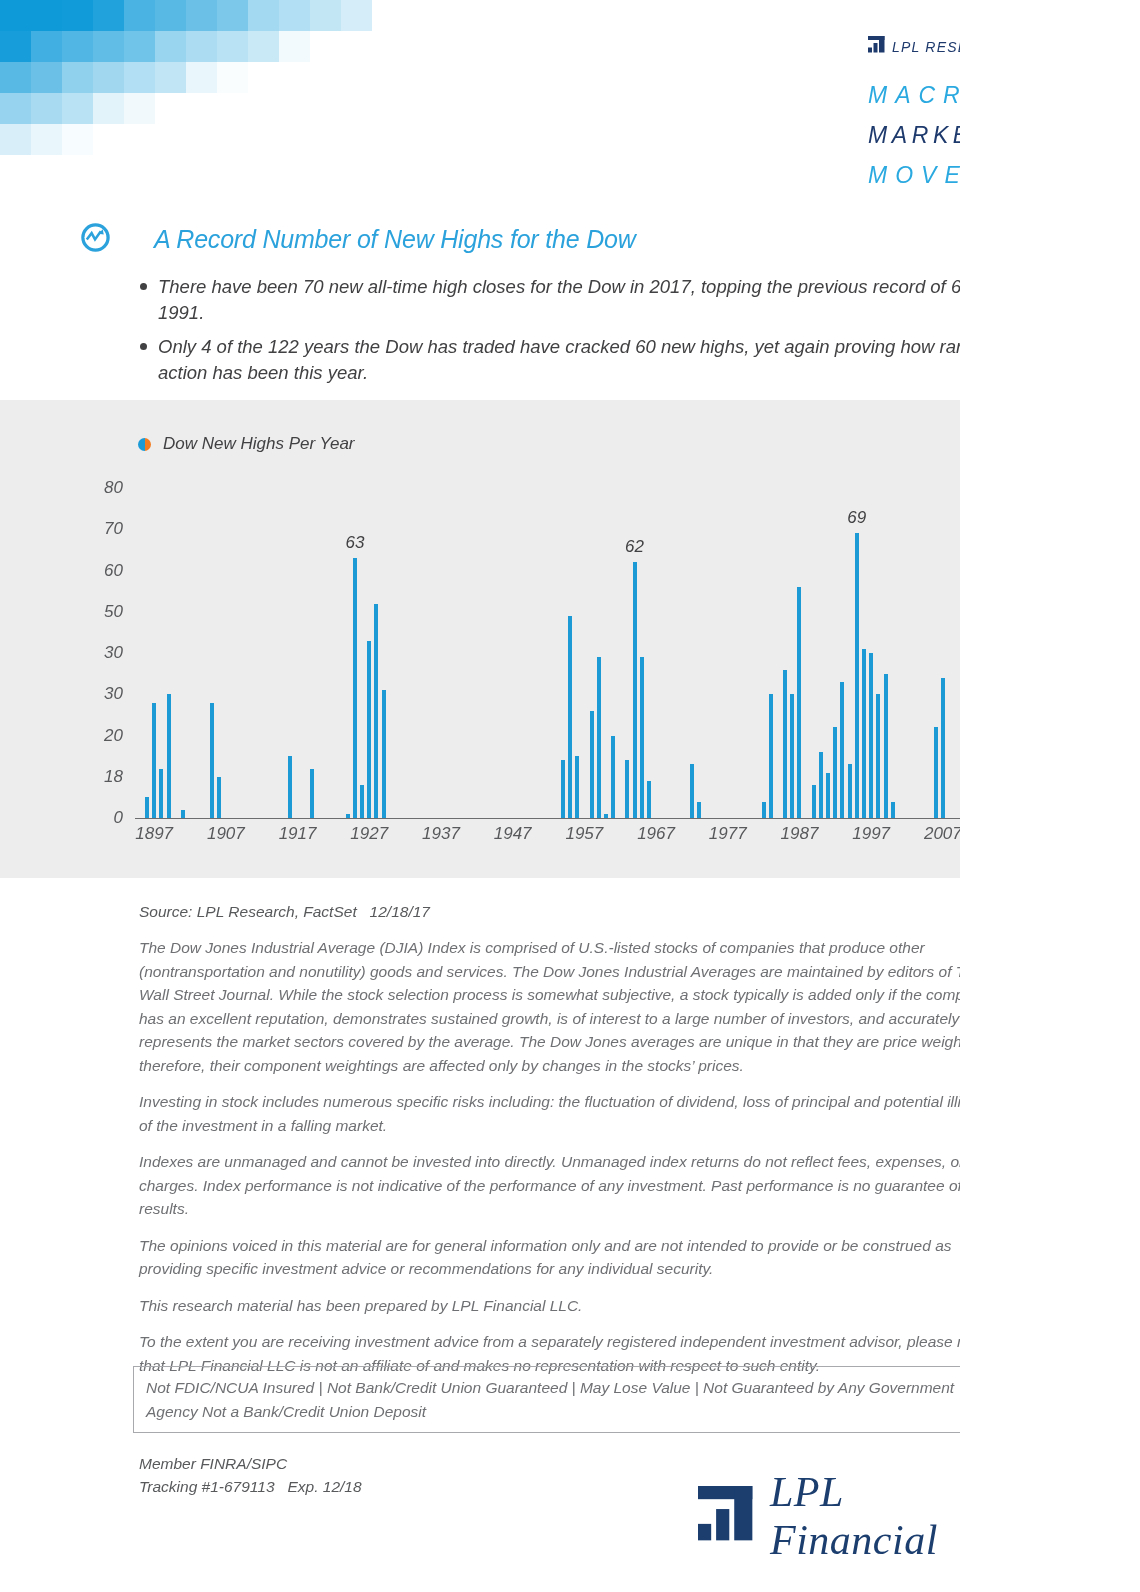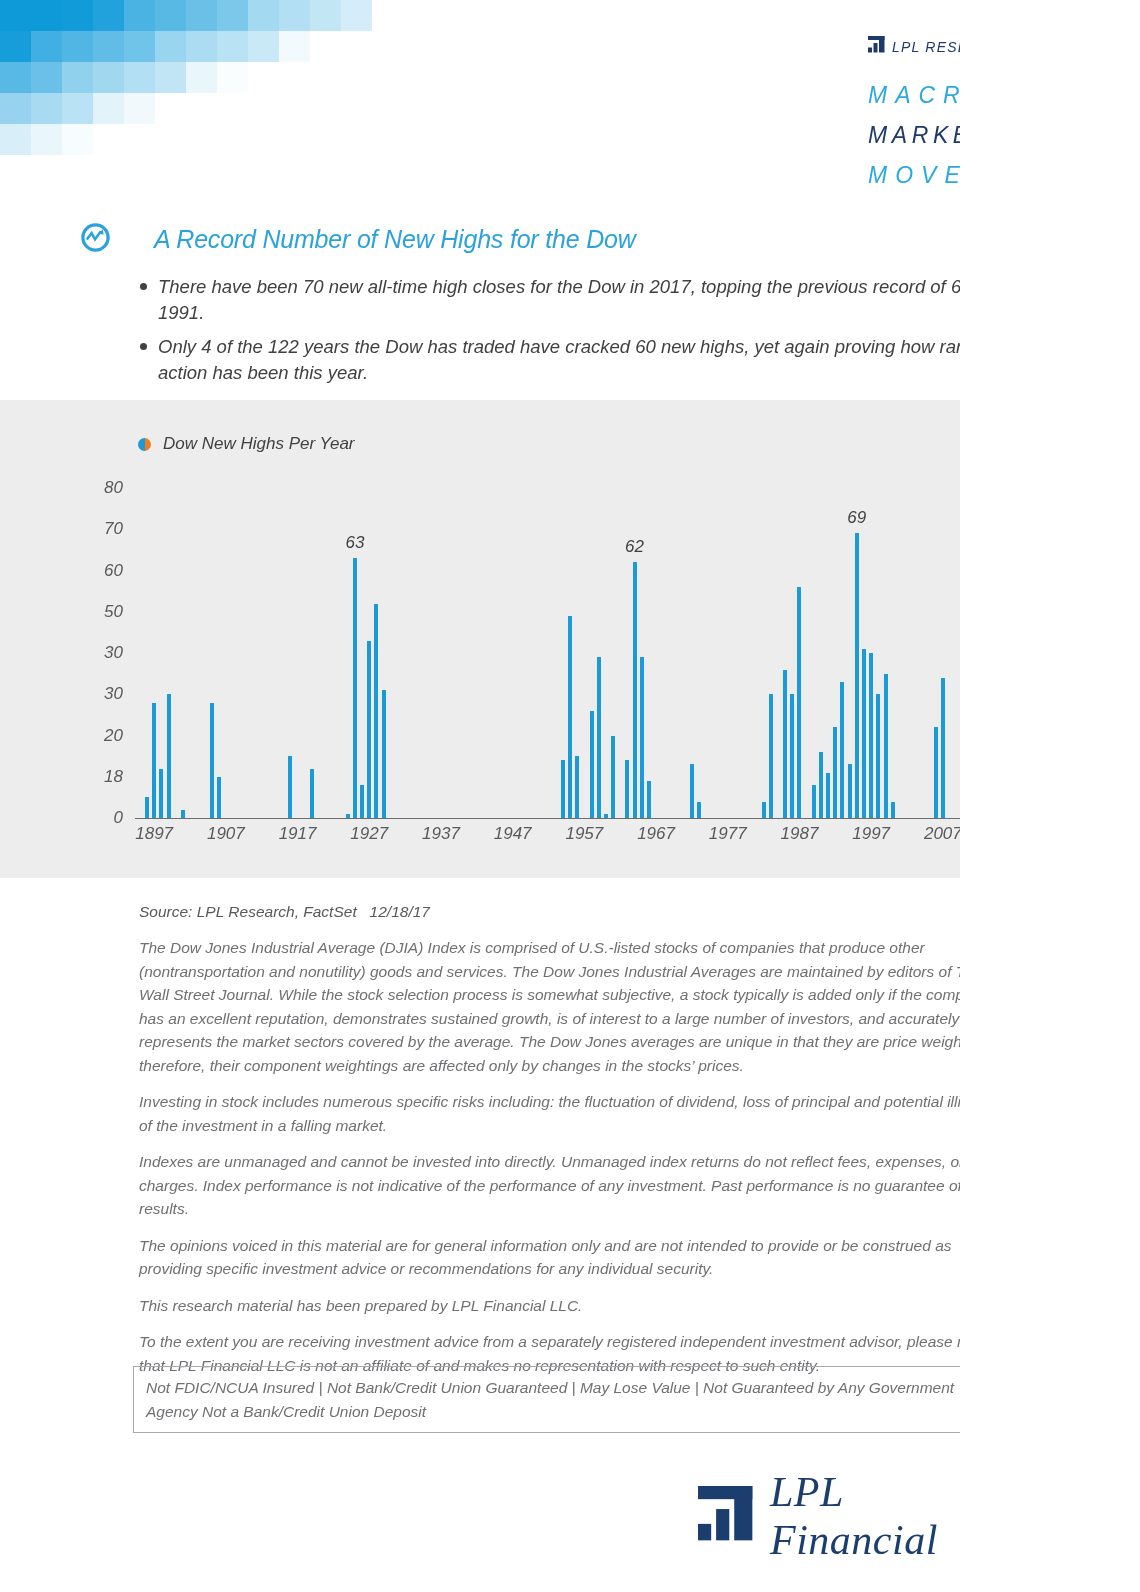--- a/index.html
+++ b/index.html
@@ -238,20 +238,24 @@
     <p>The Dow Jones Industrial Average (DJIA) Index is comprised of U.S.-listed stocks of companies that produce other (nontransportation and nonutility) goods and services. The Dow Jones Industrial Averages are maintained by editors of The Wall Street Journal. While the stock selection process is somewhat subjective, a stock typically is added only if the company has an excellent reputation, demonstrates sustained growth, is of interest to a large number of investors, and accurately represents the market sectors covered by the average. The Dow Jones averages are unique in that they are price weighted; therefore, their component weightings are affected only by changes in the stocks’ prices.</p>
     <p>Investing in stock includes numerous specific risks including: the fluctuation of dividend, loss of principal and potential illiquidity of the investment in a falling market.</p>
     <p>Indexes are unmanaged and cannot be invested into directly. Unmanaged index returns do not reflect fees, expenses, or sales charges. Index performance is not indicative of the performance of any investment. Past performance is no guarantee of future results.</p>
     <p>The opinions voiced in this material are for general information only and are not intended to provide or be construed as providing specific investment advice or recommendations for any individual security.</p>
     <p>This research material has been prepared by LPL Financial LLC.</p>
     <p>To the extent you are receiving investment advice from a separately registered independent investment advisor, please note that LPL Financial LLC is not an affiliate of and makes no representation with respect to such entity.</p>
   </div>
 
   <div class="disc-box">Not FDIC/NCUA Insured | Not Bank/Credit Union Guaranteed | May Lose Value | Not Guaranteed by Any Government Agency Not a Bank/Credit Union Deposit</div>
 
+  <div class="footer-left">
+    <div>Member FINRA/SIPC</div>
+    <div>Tracking #1-679113   Exp. 12/18</div>
+  </div>
 
   <div class="footer-logo">
     <span>
       <svg width="56" height="56" viewBox="0 0 34 34">
         <g fill="#1b3e6f">
           <rect x="0" y="0" width="33" height="8"></rect>
           <rect x="22" y="0" width="11" height="33"></rect>
           <rect x="11" y="14" width="8" height="19"></rect>
           <rect x="0" y="23" width="8" height="10"></rect>
         </g>

